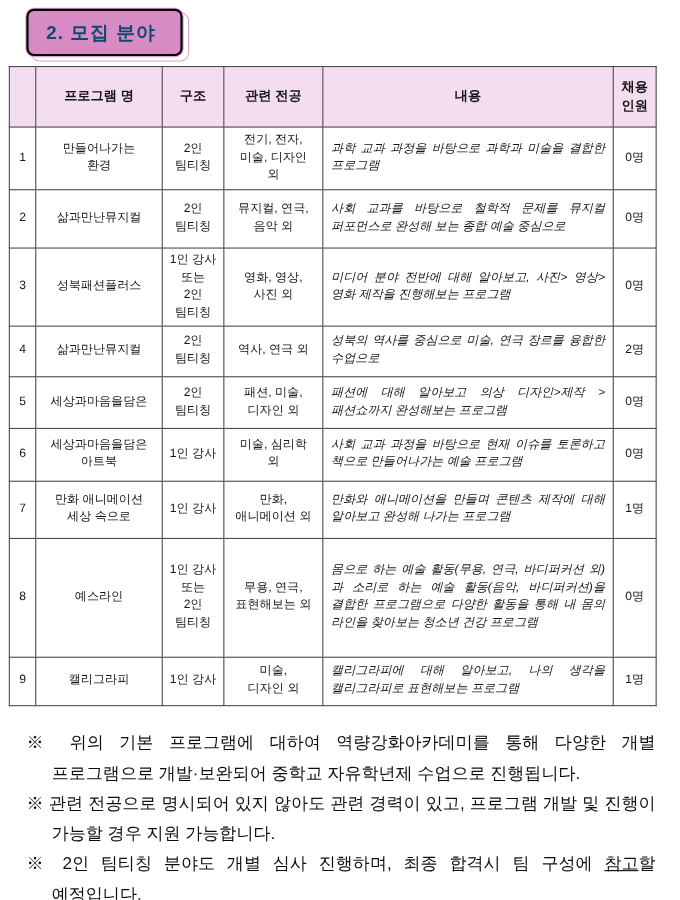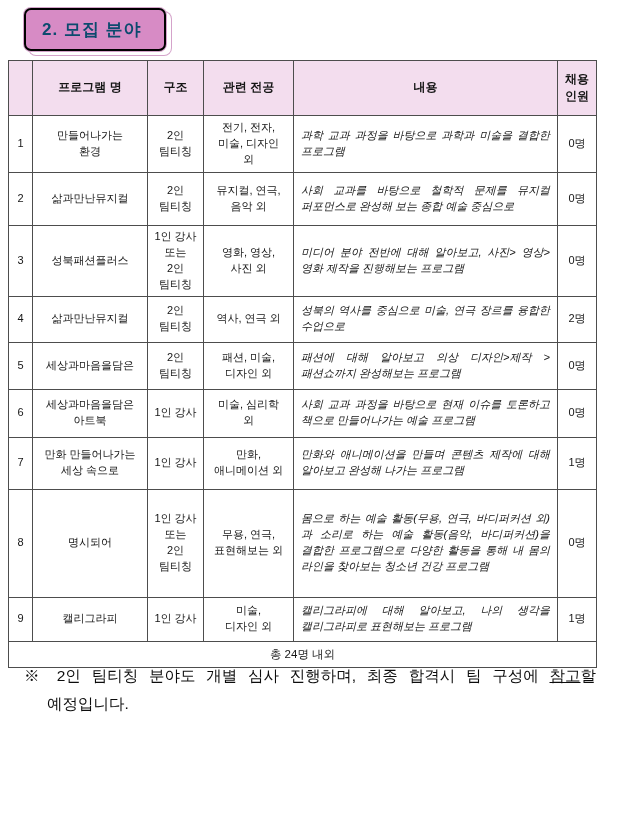--- a/index.html
+++ b/index.html
@@ -170,52 +170,51 @@
         <td>세상과마음을담은
 아트북</td>
         <td>1인 강사</td>
         <td>미술, 심리학
 외</td>
         <td class="desc">사회 교과 과정을 바탕으로 현재 이슈를 토론하고 책으로 만들어나가는 예술 프로그램</td>
         <td>0명</td>
       </tr>
       <tr class="r7">
         <td>7</td>
-        <td>만화 만들어나가는
+        <td>만화 애니메이션
 세상 속으로</td>
         <td>1인 강사</td>
         <td>만화,
 애니메이션 외</td>
         <td class="desc">만화와 애니메이션을 만들며 콘텐츠 제작에 대해 알아보고 완성해 나가는 프로그램</td>
         <td>1명</td>
       </tr>
       <tr class="r8">
         <td>8</td>
-        <td>명시되어</td>
+        <td>예스라인</td>
         <td>1인 강사
 또는
 2인
 팀티칭</td>
         <td>무용, 연극,
 표현해보는 외</td>
         <td class="desc">몸으로 하는 예술 활동(무용, 연극, 바디퍼커션 외)과 소리로 하는 예술 활동(음악, 바디퍼커션)을 결합한 프로그램으로 다양한 활동을 통해 내 몸의 라인을 찾아보는 청소년 건강 프로그램</td>
         <td>0명</td>
       </tr>
       <tr class="r9">
         <td>9</td>
         <td>캘리그라피</td>
         <td>1인 강사</td>
         <td>미술,
 디자인 외</td>
         <td class="desc">캘리그라피에 대해 알아보고, 나의 생각을 캘리그라피로 표현해보는 프로그램</td>
         <td>1명</td>
       </tr>
-      <tr class="total-row">
-        <td colspan="6">총 24명 내외</td>
-      </tr>
     </tbody>
   </table>
 
   <div class="notes">
+    <p class="note"><span>※ 위의 기본 프로그램에 대하여 역량강화아카데미를 통해 다양한 개별 프로그램으로 개발·보완되어 중학교 자유학년제 수업으로 진행됩니다.</span></p>
+    <p class="note"><span>※ 관련 전공으로 명시되어 있지 않아도 관련 경력이 있고, 프로그램 개발 및 진행이 가능할 경우 지원 가능합니다.</span></p>
     <p class="note"><span>※ 2인 팀티칭 분야도 개별 심사 진행하며, 최종 합격시 팀 구성에 </span><span class="em">참고</span><span>할 예정입니다.</span></p>
   </div>
 
 </div>
 
 </body></html>

